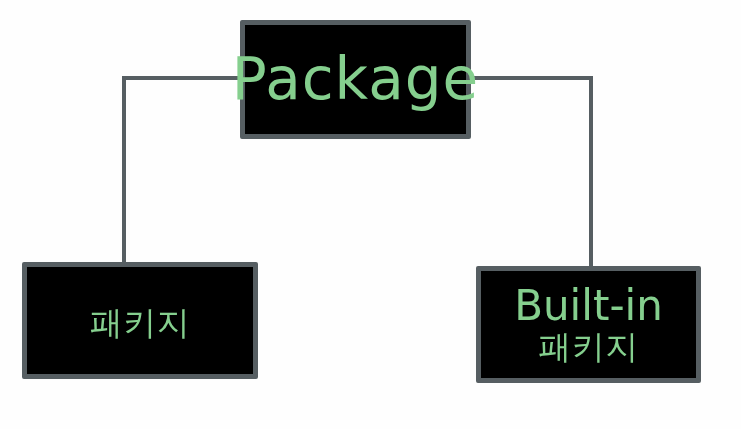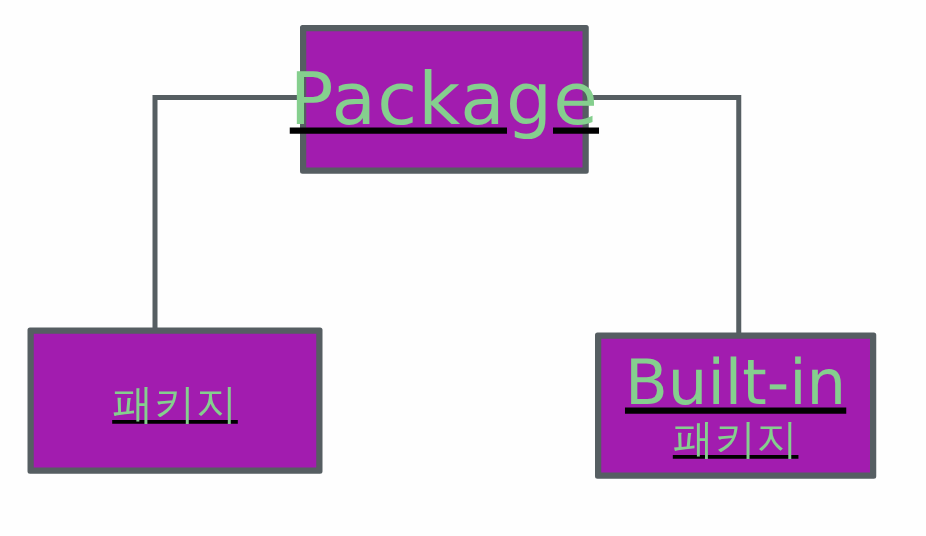--- a/index.html
+++ b/index.html
@@ -21,29 +21,28 @@
   #diagram-svg {
     position: absolute;
     top: 0;
     left: 0;
     width: 741px;
     height: 429px;
   }
   .node-box {
     position: absolute;
     box-sizing: border-box;
-    background: #a21caf;
+    background: #000000;
     border: 5px solid #565e62;
     border-radius: 2px;
     display: flex;
     flex-direction: column;
     align-items: center;
     justify-content: center;
     z-index: 2;
-    text-decoration: underline;
   }
   .node-label {
     color: #85cf8e;
     text-align: center;
     line-height: 1.02;
     white-space: nowrap;
     letter-spacing: 0.5px;
     font-weight: 400;
   }
   
@@ -76,21 +75,21 @@
     margin-top: 4px;
   }
   
   #node-builtin {
     left: 476px;
     top: 266px;
     width: 225px;
     height: 117px;
   }
   #node-builtin .line-1 {
-    font-size: 50px;
+    font-size: 42px;
     font-family: "DejaVu Sans", sans-serif;
     letter-spacing: 0px;
   }
   #node-builtin .line-2 {
     font-size: 33px;
     font-family: "DejaVu Sans", sans-serif;
     margin-top: 2px;
   }
 </style>
 </head>

